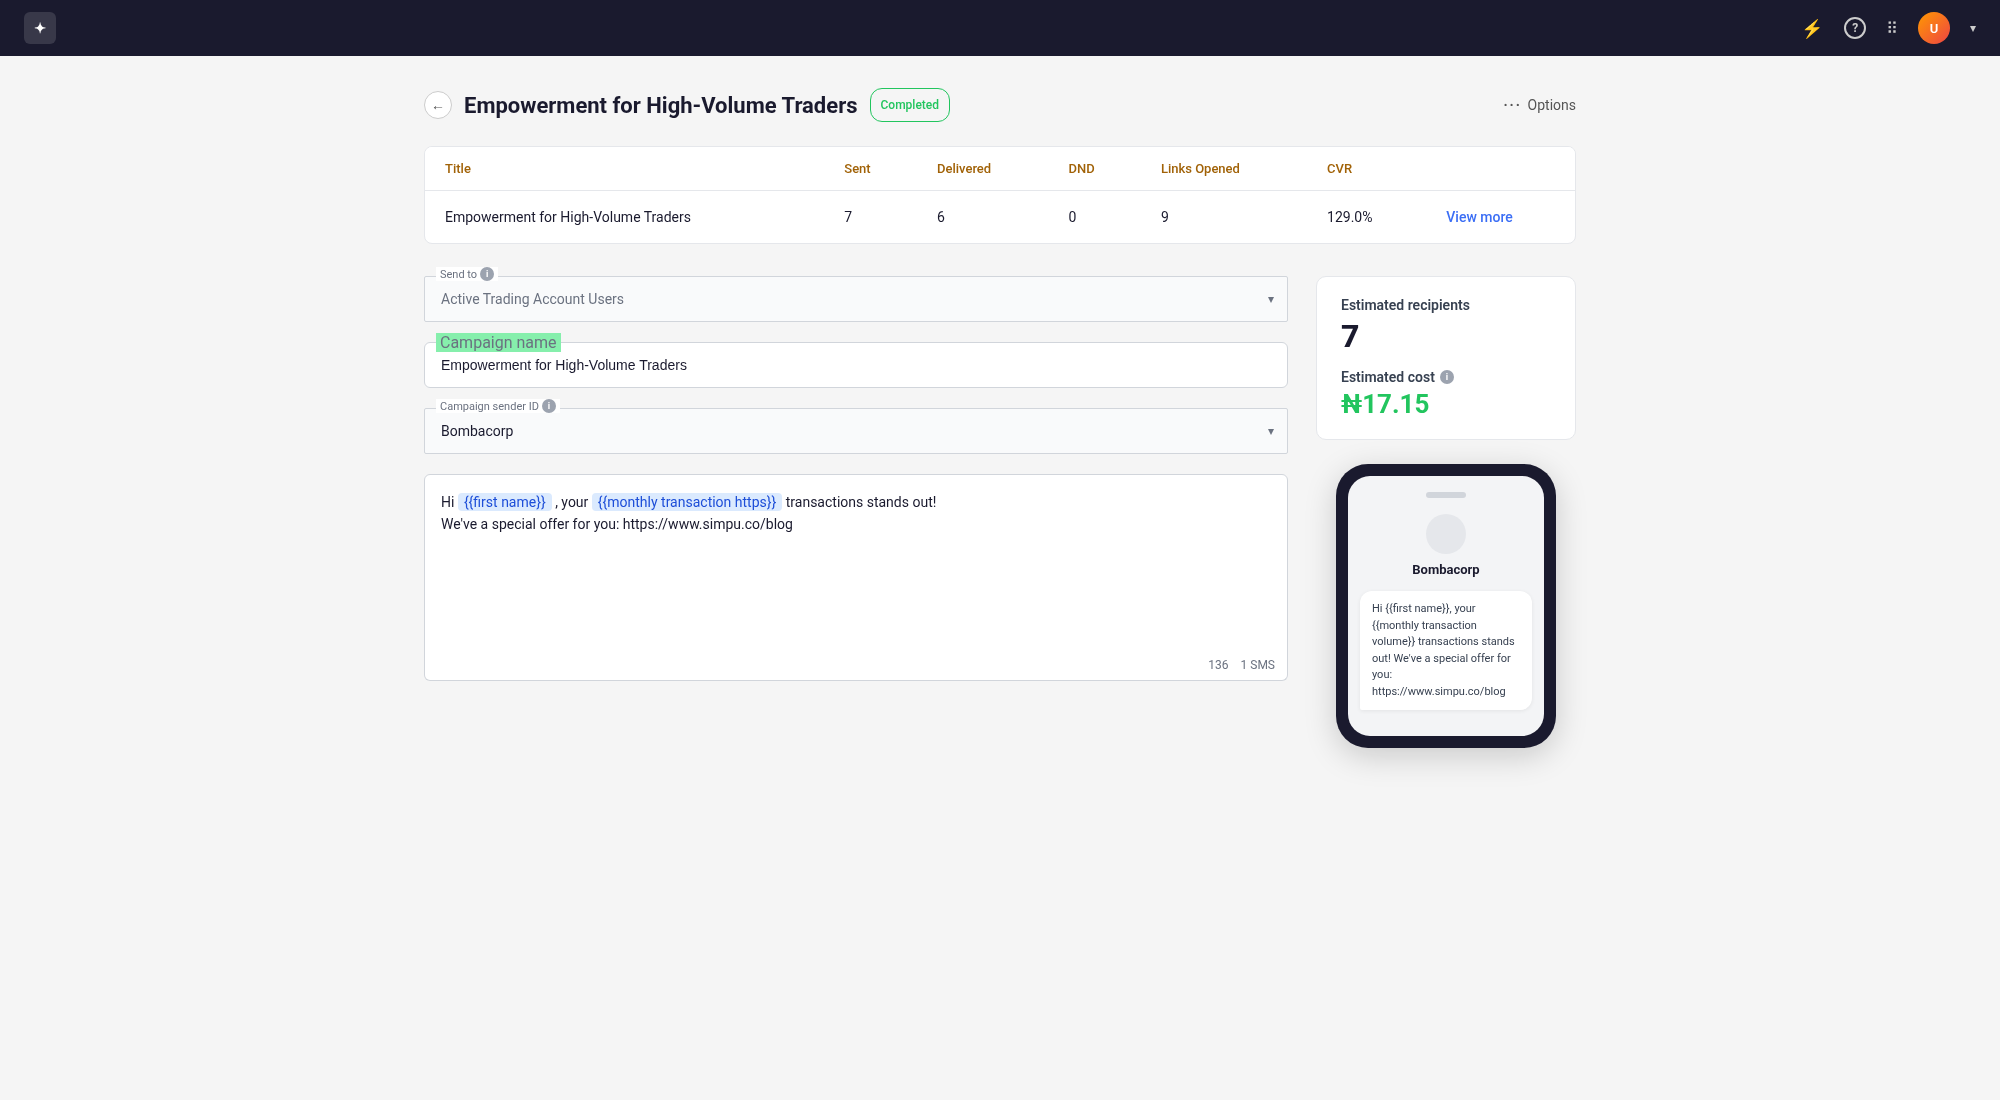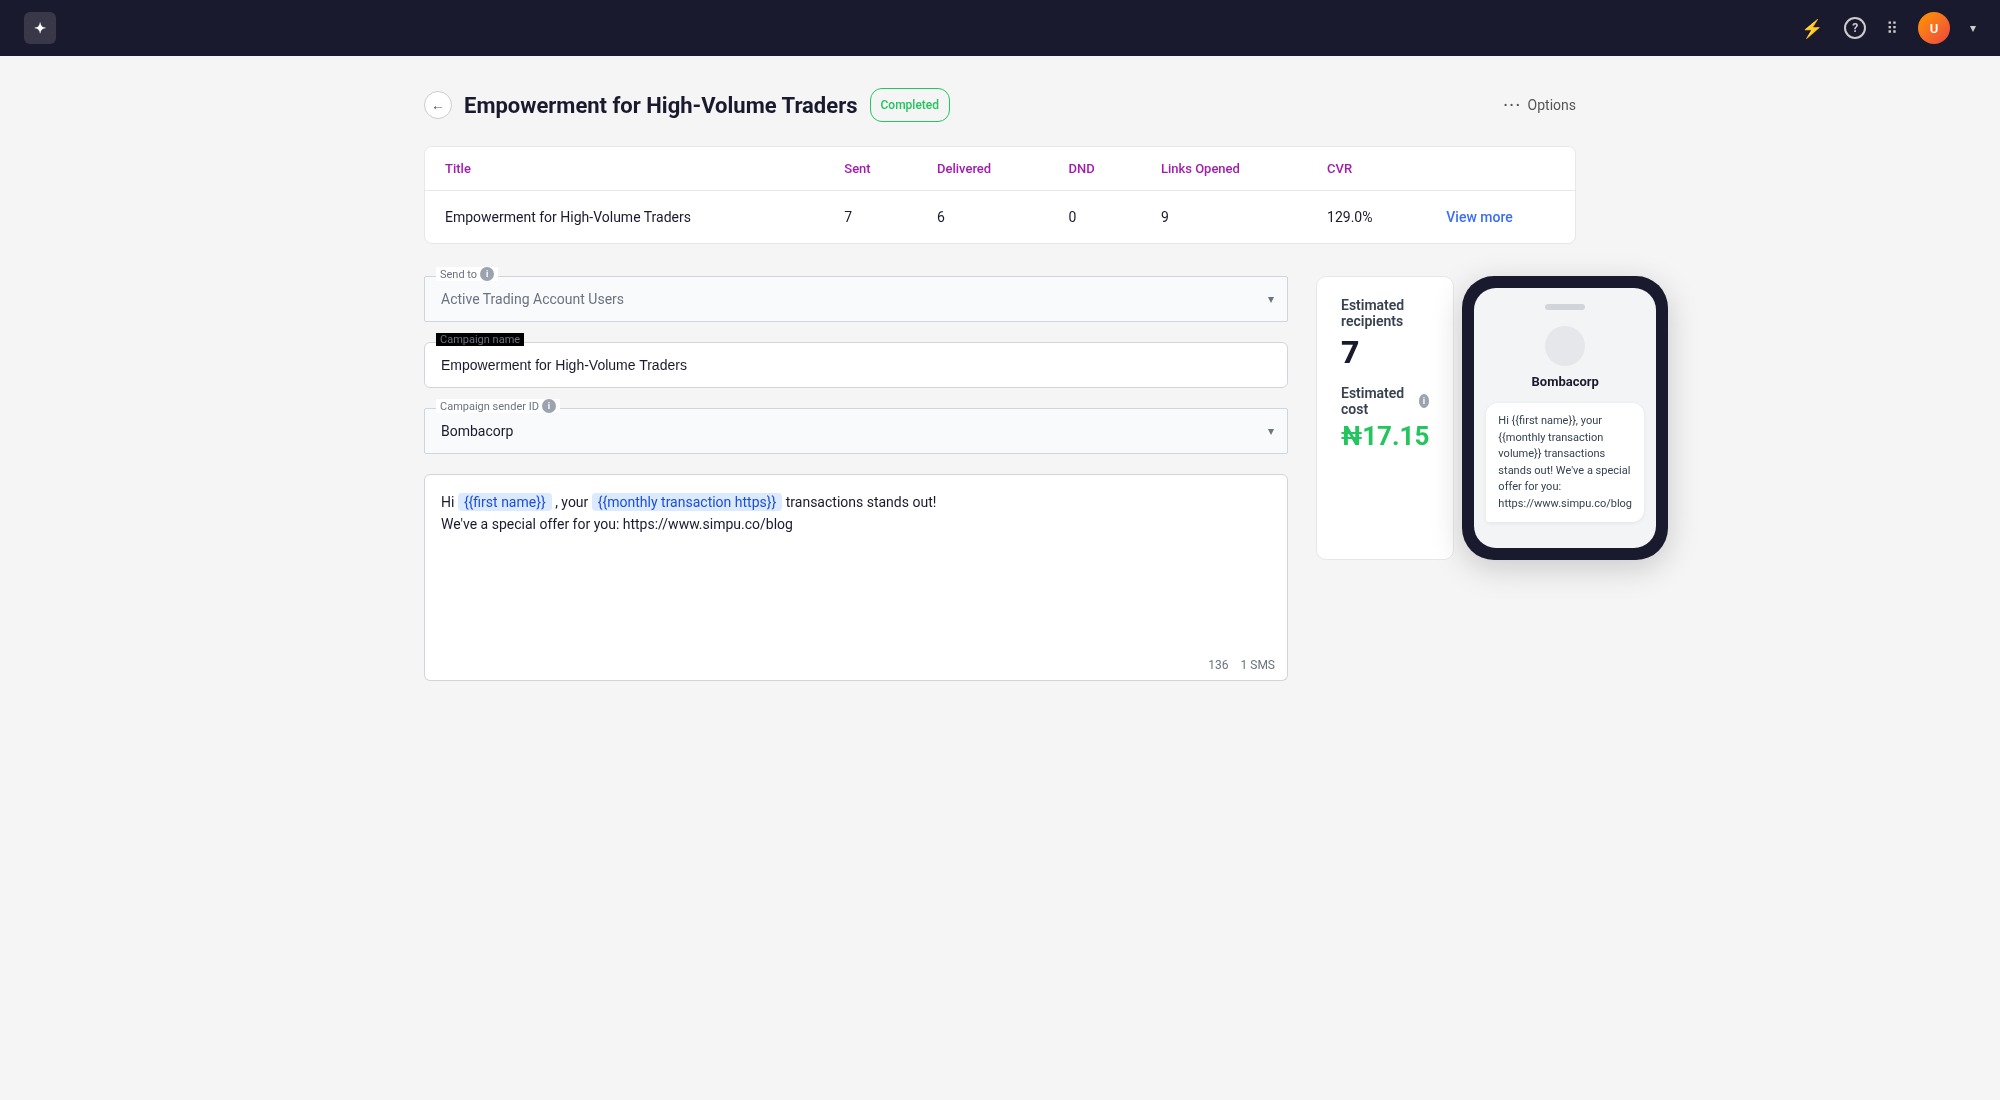--- a/index.html
+++ b/index.html
@@ -102,21 +102,21 @@
       border: 1px solid #e5e7eb;
       border-radius: 8px;
       overflow: hidden;
       margin-bottom: 32px;
     }
     .table-inner { width: 100%; border-collapse: collapse; }
     .table-inner th {
       text-align: left;
       padding: 14px 20px;
       font-size: 13px;
-      color: #a21caf;
+      color: #a16207;
       font-weight: 500;
       border-bottom: 1px solid #e5e7eb;
       background: #fff;
     }
     .table-inner td {
       padding: 18px 20px;
       font-size: 14px;
       color: #1a1a2e;
       border-bottom: 1px solid #f3f4f6;
     }
@@ -130,23 +130,23 @@
       align-items: flex-start;
     }
     .form-left { flex: 1; display: flex; flex-direction: column; gap: 20px; }
 
     
     .form-field { position: relative; }
     .field-label-inner {
       position: absolute;
       top: -9px;
       left: 12px;
-      background: #000000;
+      background: #86efac;
       padding: 0 4px;
-      font-size: 11px;
+      font-size: 16px;
       color: #6b7280;
       z-index: 1;
     }
     .form-select, .form-input {
       width: 100%;
       padding: 14px 16px;
       border: 1px solid #d1d5db;
       border-radius: 6px;
       font-size: 14px;
       color: #9ca3af;
@@ -226,21 +226,21 @@
     }
     .tag-highlight {
       background: #dbeafe;
       color: #1d4ed8;
       border-radius: 4px;
       padding: 1px 6px;
       font-size: 14px;
     }
 
     
-    .form-right { width: 260px; display: flex; flex-direction: row; gap: 8px; }
+    .form-right { width: 260px; display: flex; flex-direction: column; gap: 24px; }
 
     
     .estimate-card {
       background: #fff;
       border: 1px solid #e5e7eb;
       border-radius: 10px;
       padding: 20px 24px;
     }
     .estimate-label { font-size: 14px; color: #374151; font-weight: 600; margin-bottom: 4px; }
     .estimate-number { font-size: 32px; font-weight: 800; color: #1a1a2e; margin-bottom: 14px; }

